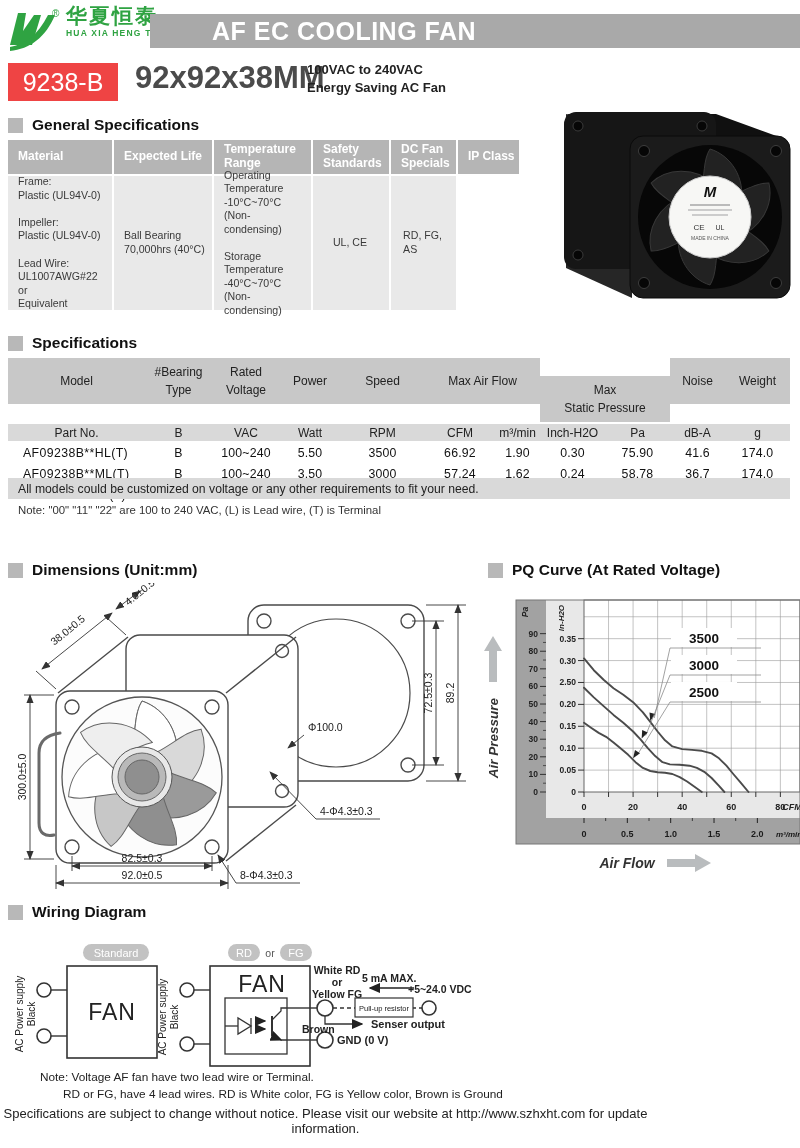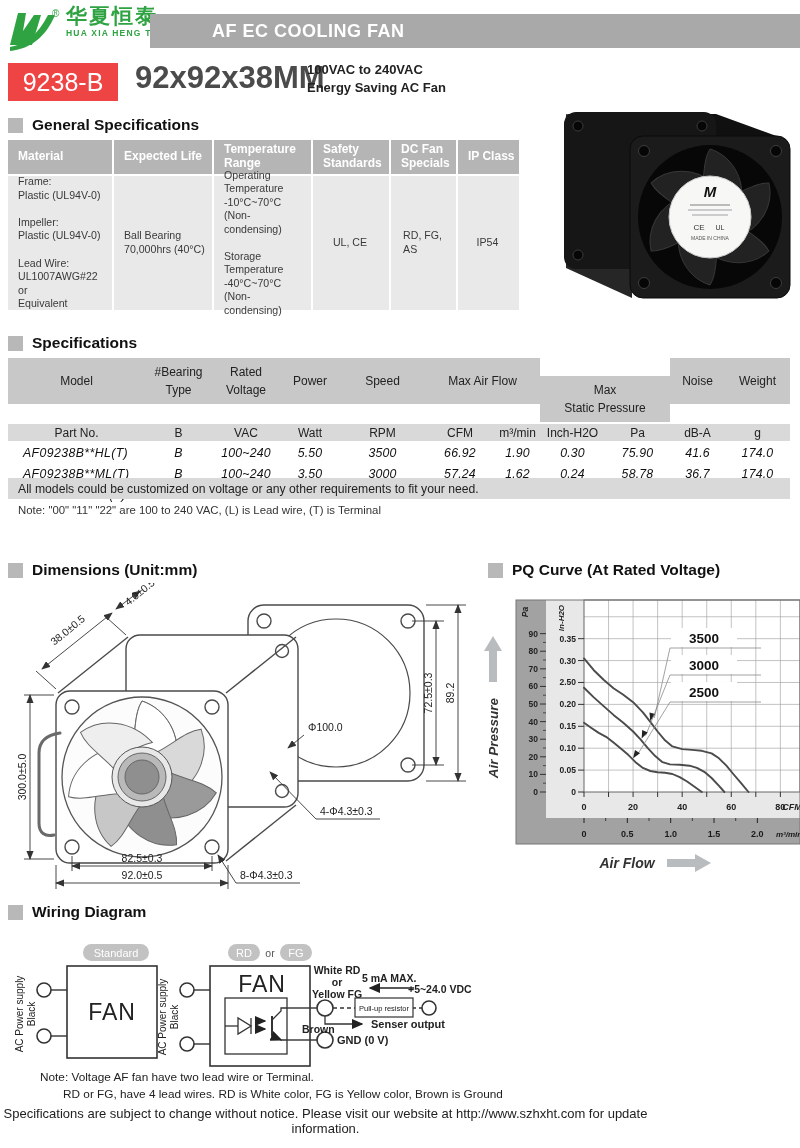--- a/index.html
+++ b/index.html
@@ -6,21 +6,21 @@
   body { background:#888; font-family:"Liberation Sans", sans-serif; }
   .page { position:relative; width:800px; height:1148px; background:#fff; margin:0 auto; overflow:hidden; }
   .abs { position:absolute; }
 
   
   .logo-wrap { left:8px; top:5px; width:190px; height:50px; display:flex; align-items:flex-start; }
   .logo-text { margin-left:4px; }
   .logo-cn { font-size:21px; font-weight:bold; color:#2fa342; letter-spacing:2px; font-family:"DejaVu Sans", sans-serif; line-height:1.1; }
   .logo-en { font-size:8.5px; font-weight:bold; color:#2fa342; letter-spacing:1.2px; }
   .banner { left:150px; top:14px; width:650px; height:34px; background:#a9a9a9; display:flex; align-items:center; padding-left:62px; }
-  .banner-title { color:#fff; font-size:18px; font-weight:bold; letter-spacing:0.5px; }
+  .banner-title { color:#fff; font-size:25px; font-weight:bold; letter-spacing:0.5px; }
 
   
   .model-badge { left:8px; top:63px; width:110px; height:38px; background:#ef4444; color:#fff; font-size:25px; display:flex; align-items:center; justify-content:center; }
   .model-size { left:135px; top:60px; font-size:31px; font-weight:bold; color:#4b4b4b; }
   .model-volt { left:307px; top:61px; font-size:13px; font-weight:600; color:#222; line-height:1.4; white-space:pre-line; }
 
   
   .sec { display:flex; align-items:center; gap:9px; }
   .sec-sq { width:15px; height:15px; background:#b8b8b8; }
   .sec-t { font-size:15.5px; font-weight:bold; color:#111; }
@@ -30,21 +30,21 @@
   .gh { background:#b5b5b5; color:#fff; font-weight:bold; font-size:12px; height:34px; display:flex; align-items:center; padding-left:10px; white-space:pre-line; line-height:1.15; }
   .gb { background:#e9e9e9; color:#3a3a3a; font-size:10.6px; height:134px; padding:8px 6px 8px 10px; white-space:pre-line; line-height:1.28; display:flex; align-items:center; }
   .gb.cen { justify-content:center; padding-left:4px; text-align:left; }
 
   
   .stable { left:8px; top:358px; width:782px; display:grid;
     grid-template-columns:137px 67px 68px 60px 85px 70px 45px 65px 65px 55px 65px; row-gap:2px; }
   .sh1 { background:#c8c8c8; color:#222; font-size:12px; height:46px; display:flex; align-items:center; justify-content:center; text-align:center; white-space:pre-line; line-height:1.5; }
   .sp2a { grid-column:6 / span 2; } .sp2b { grid-column:8 / span 2;margin-top:18px; }
   .sh2 { background:#d9d9d9; color:#222; font-size:12px; height:17px; display:flex; align-items:center; justify-content:center; }
-  .sd { background:#fff; color:#111; font-size:12.3px; height:19px; display:flex; align-items:center; justify-content:center; letter-spacing:0.2px;font-style:italic; }
+  .sd { background:#fff; color:#111; font-size:12.3px; height:19px; display:flex; align-items:center; justify-content:center; letter-spacing:0.2px; }
   .sd.left { justify-content:flex-start; padding-left:15px; letter-spacing:0.4px; }
   .foot-bar { left:8px; top:478px; width:782px; height:21px; background:#d9d9d9; display:flex; align-items:center; padding-left:10px; font-size:12.2px; color:#222; }
   .foot-note { left:18px; top:504px; font-size:11.4px; color:#333; }
 
   
   .chart-wrap { left:480px; top:596px; width:320px; height:292px; }
   .ap-label { position:absolute; left:-2px; top:40px; width:30px; height:210px; display:flex; flex-direction:column; align-items:center; gap:16px; }
   .ap-text { writing-mode:vertical-rl; transform:rotate(180deg); font-size:13.5px; font-weight:bold; font-style:italic; color:#333; }
   .af-row { position:absolute; left:60px; top:258px; width:230px; display:flex; align-items:center; justify-content:center; gap:12px; }
   .af-text { font-size:14px; font-weight:bold; font-style:italic; color:#333; }
@@ -146,21 +146,20 @@
  -10°C~70°C
  (Non-condensing)
 
 Storage
 Temperature
  -40°C~70°C
  (Non-condensing)</div>
     <div class="gb cen">UL, CE</div>
     <div class="gb cen">RD, FG,
 AS</div>
-    <div class="gb cen">IP54</div>
   </div>
 
   <div class="abs sec" style="left:8px; top:334px;">
     <span class="sec-sq"></span>
     <span class="sec-t">Specifications</span>
   </div>
   <div class="abs stable" id="spec-grid">
     <div class="sh1">Model</div>
     <div class="sh1">#Bearing
 Type</div>

